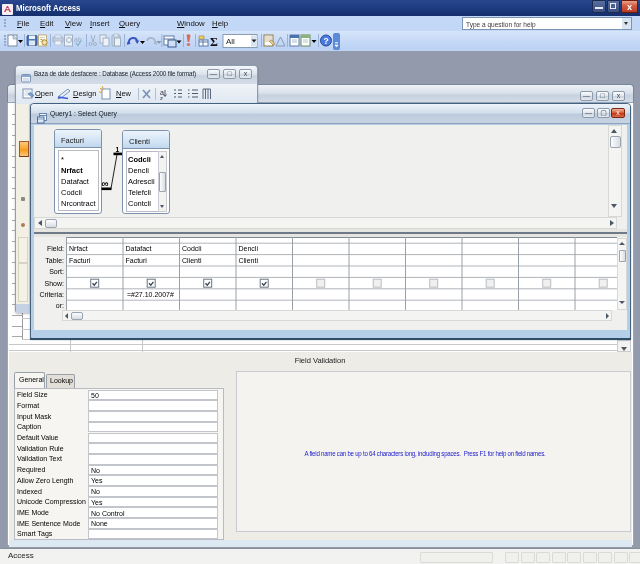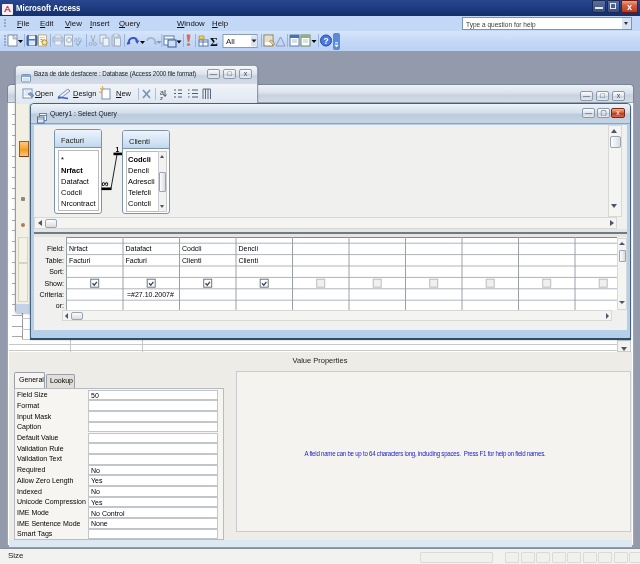--- a/index.html
+++ b/index.html
@@ -73,21 +73,21 @@
 <div class="abs" style="left:9px; top:340px; width:622px; height:12px; background:#fff;"></div>
 <div class="abs" style="left:9px; top:343.5px; width:622px; height:1px; background:#c8c8c8;"></div>
 <div class="abs" style="left:9px; top:350px; width:622px; height:1px; background:#c8c8c8;"></div>
 <div class="abs" style="left:70px; top:340px; width:1px; height:12px; background:#c8c8c8;"></div>
 <div class="abs" style="left:142px; top:340px; width:1px; height:12px; background:#c8c8c8;"></div>
 
 <div class="abs" style="left:617px; top:340px; width:14px; height:12px; background:#f2f2f0; border:1px solid #c8ccd2;"></div>
 <div class="abs" style="left:621px; top:347px; width:0; height:0; border-left:3px solid transparent; border-right:3px solid transparent; border-top:4px solid #555;"></div>
 
 <div class="abs" style="left:9px; top:352px; width:623px; height:16px; background:#eeece7;"></div>
-<div class="abs" style="left:0; top:356px; width:640px; text-align:center; font-size:7.5px; color:#222;">Value Properties</div>
+<div class="abs" style="left:0; top:356px; width:640px; text-align:center; font-size:7.5px; color:#222;">Field Validation</div>
 
 <div class="abs" style="left:9px; top:368px; width:623px; height:172px; background:#eeece7;"></div>
 
 <div class="abs" style="left:14px; top:372px; width:31px; height:16px; background:#f6f5f2; border:1px solid #9aa0a8; border-bottom:none; border-radius:2px 2px 0 0; font-size:7px; padding:3px 0 0 4px;">General</div>
 <div class="abs" style="left:46px; top:374px; width:29px; height:14px; background:#e2dfd8; border:1px solid #9aa0a8; border-bottom:none; border-radius:2px 2px 0 0; font-size:7px; padding:2px 0 0 3px;">Lookup</div>
 
 <div class="abs" style="left:14px; top:388px; width:210px; height:152px; background:#f6f5f2; border:1px solid #b8bcc2;" id="propgrid"></div>
 <div class="abs" id="proprows">
 <div class="prow" style="left:17px; top:391.2px;">Field Size</div>
 <div class="prow" style="left:17px; top:401.9px;">Format</div>
@@ -442,21 +442,21 @@
   <text x="323.6" y="12.8" font-size="8.5" font-weight="bold" fill="#fff" font-family="Liberation Sans">?</text>
 
   <rect x="333" y="2" width="7" height="17" rx="2" fill="#5a8ad8"></rect>
   <path d="M334.5 14 l4 0 l-2 2.2 Z" fill="#fff"></path>
   <path d="M335 11.5 l3 0 M335 13 l3 0" stroke="#fff" stroke-width="0.7"></path>
  </g>
 </svg>
 </div>
 
 <div class="abs" id="status"></div>
-<div class="abs" style="left:8px; top:551px; font-size:8px; color:#222;">Size</div>
+<div class="abs" style="left:8px; top:551px; font-size:8px; color:#222;">Access</div>
 <div class="abs" style="left:420px; top:551.5px; width:73px; height:11.5px; background:#f0f0ed; border:1px solid #dadad6; border-radius:1px;"></div>
 <div class="abs" style="left:505px; top:551.5px; width:14px; height:11.5px; background:#f0f0ed; border:1px solid #dadad6; border-radius:1px;"></div>
 <div class="abs" style="left:520.5px; top:551.5px; width:14px; height:11.5px; background:#f0f0ed; border:1px solid #dadad6; border-radius:1px;"></div>
 <div class="abs" style="left:536px; top:551.5px; width:14px; height:11.5px; background:#f0f0ed; border:1px solid #dadad6; border-radius:1px;"></div>
 <div class="abs" style="left:551.5px; top:551.5px; width:14px; height:11.5px; background:#f0f0ed; border:1px solid #dadad6; border-radius:1px;"></div>
 <div class="abs" style="left:567px; top:551.5px; width:14px; height:11.5px; background:#f0f0ed; border:1px solid #dadad6; border-radius:1px;"></div>
 <div class="abs" style="left:582.5px; top:551.5px; width:14px; height:11.5px; background:#f0f0ed; border:1px solid #dadad6; border-radius:1px;"></div>
 <div class="abs" style="left:598px; top:551.5px; width:14px; height:11.5px; background:#f0f0ed; border:1px solid #dadad6; border-radius:1px;"></div>
 <div class="abs" style="left:613.5px; top:551.5px; width:14px; height:11.5px; background:#f0f0ed; border:1px solid #dadad6; border-radius:1px;"></div>
 <div class="abs" style="left:629px; top:551.5px; width:14px; height:11.5px; background:#f0f0ed; border:1px solid #dadad6; border-radius:1px;"></div>

